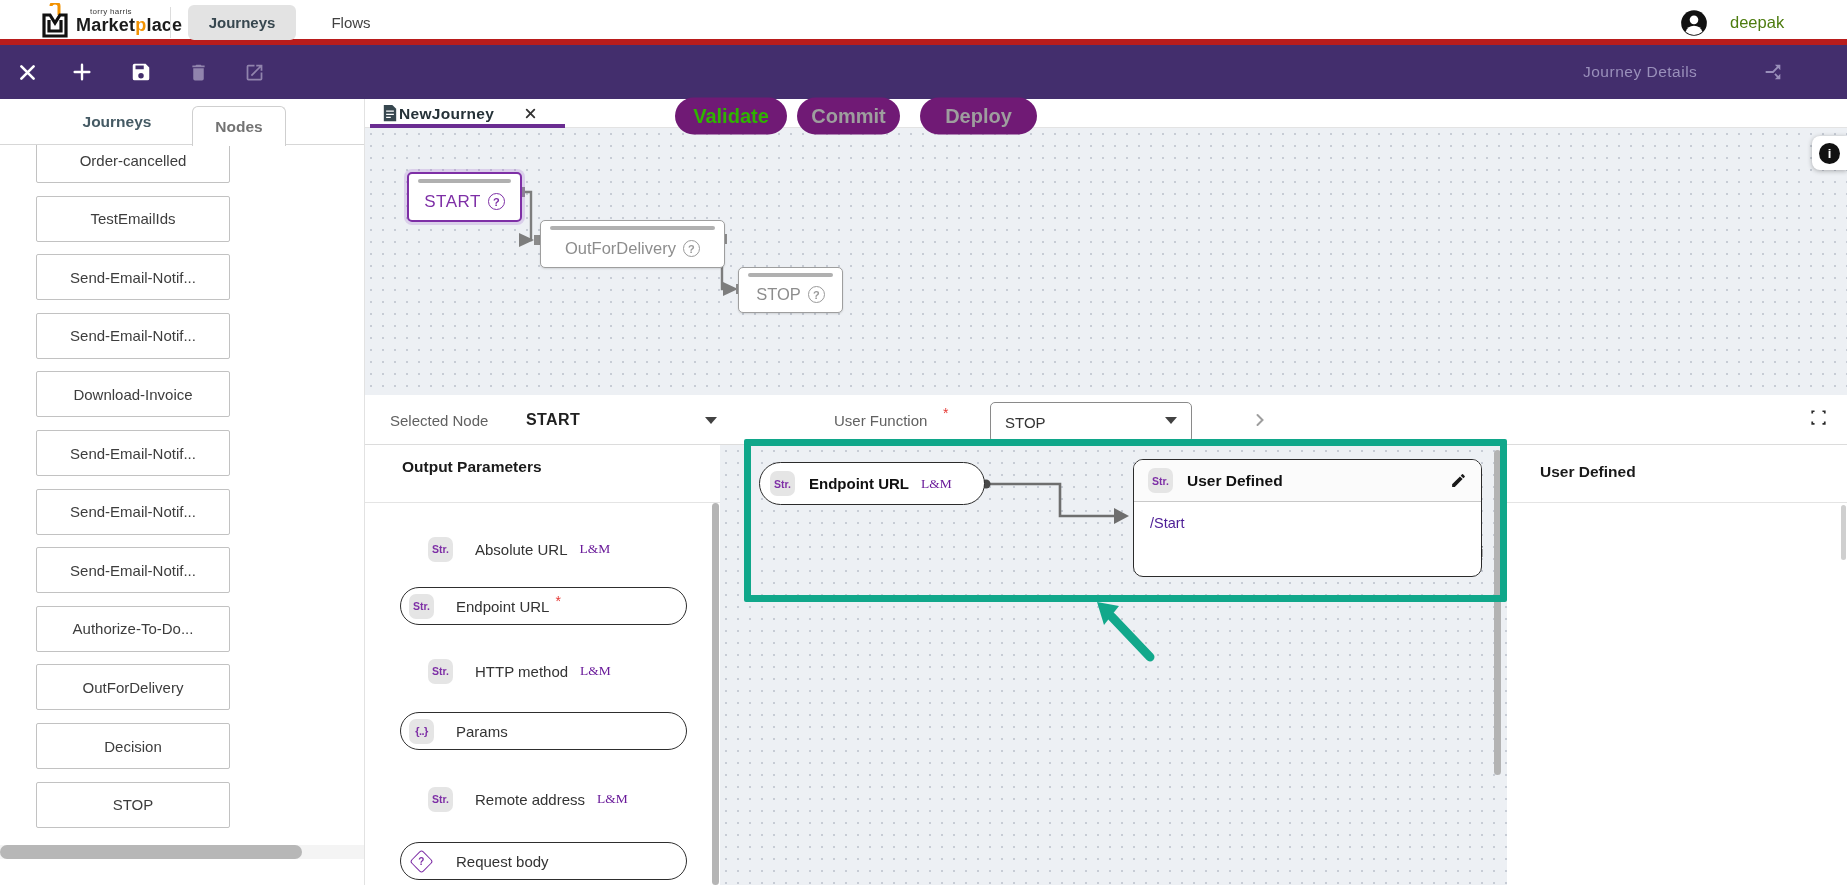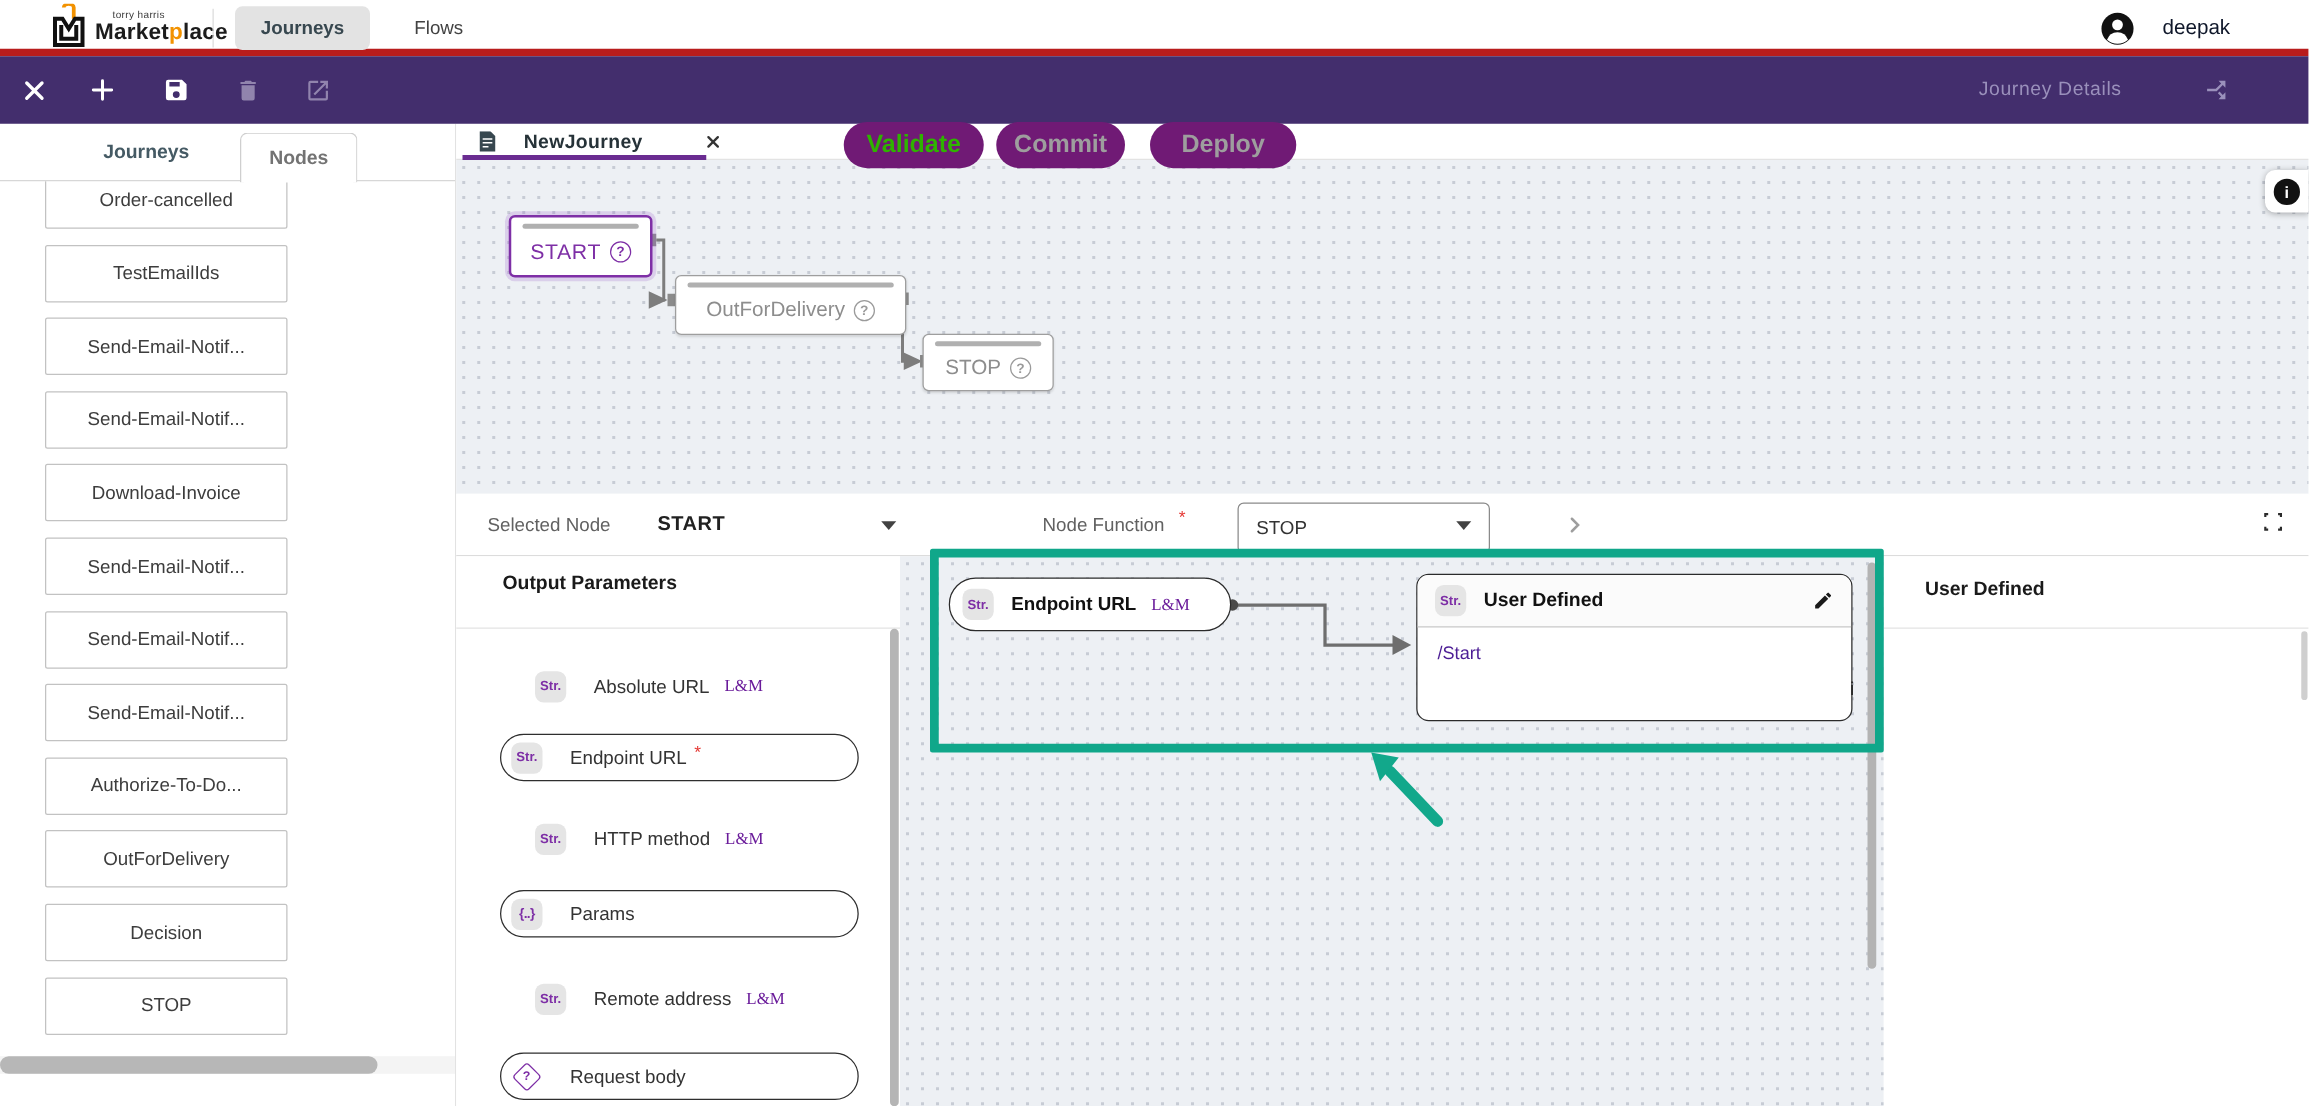--- a/index.html
+++ b/index.html
@@ -11,21 +11,21 @@
   .logo{position:absolute;left:40px;top:3px;display:flex;align-items:center;gap:6px;}
   .logo-text{line-height:1;}
   .logo-top{font-size:8px;color:#3a3a3a;letter-spacing:.3px;margin-left:14px;}
   .logo-main{font-size:18px;font-weight:bold;color:#1c1c1c;letter-spacing:.2px;}
   .logo-main .orange{color:#f29200;}
   .hdr-divider{position:absolute;left:170px;top:7px;height:31px;width:1px;background:#dcdcdc;}
   .hdr-tab{position:absolute;top:5px;height:35px;display:flex;align-items:center;justify-content:center;font-size:15px;}
   .hdr-tab.active{left:188px;width:108px;background:#e3e3e3;border-radius:6px;font-weight:bold;color:#37474f;}
   .hdr-tab.plain{left:316px;width:70px;color:#424242;}
   .user{position:absolute;left:1680px;top:0;height:45px;display:flex;align-items:center;gap:22px;}
-  .user-name{font-size:16.5px;color:#0f172a;}
+  .user-name{font-size:16.5px;color:#4d7c0f;}
 
   
   .toolbar{position:absolute;left:0;top:45px;width:1847px;height:54px;background:#432e6d;z-index:20;}
   .tb-icon{position:absolute;top:0;height:54px;display:flex;align-items:center;justify-content:center;width:34px;cursor:pointer;}
   .tb-btn{position:absolute;top:53px;transform:translateY(-50%);top:71px;height:37px;background:#701a75;border:none;border-radius:19px;font-size:20px;font-weight:bold;cursor:pointer;}
   .tb-btn.validate{left:675px;width:112px;color:#2fb300;}
   .tb-btn.commit{left:797px;width:103px;color:#9e9e9e;}
   .tb-btn.deploy{left:920px;width:117px;color:#9e9e9e;}
   .journey-details{position:absolute;left:1583px;top:0;height:54px;display:flex;align-items:center;font-size:15.5px;color:#9a90bb;letter-spacing:.5px;}
   .share-ic{position:absolute;left:1762px;top:16px;}
@@ -35,21 +35,21 @@
   .side-tabs{position:absolute;left:0;top:0;width:365px;height:46px;background:#fff;border-bottom:1px solid #d7d7d7;z-index:3;}
   .side-tab-journeys{position:absolute;left:58px;top:0;width:118px;height:46px;display:flex;align-items:center;justify-content:center;font-size:15.5px;font-weight:bold;color:#455a64;cursor:pointer;}
   .side-tab-nodes{position:absolute;left:192px;top:7px;width:94px;height:40px;background:#fff;border:1px solid #cfcfcf;border-bottom:none;border-radius:6px 6px 0 0;display:flex;align-items:center;justify-content:center;font-size:15.5px;font-weight:bold;color:#737373;cursor:pointer;}
   .side-item{position:absolute;left:36px;width:194px;height:46px;background:#fff;border:1px solid #c2c2c2;border-radius:2px;display:flex;align-items:center;justify-content:center;font-size:15px;color:#3d3d3d;cursor:pointer;}
   .side-hscroll-track{position:absolute;left:0;top:746px;width:365px;height:14px;background:#f4f4f4;}
   .side-hscroll-thumb{position:absolute;left:0;top:746px;width:302px;height:14px;background:#b7b7b7;border-radius:7px;}
 
   
   .main{position:absolute;left:365px;top:99px;width:1482px;height:786px;}
   .tabbar{position:absolute;left:0;top:0;width:1482px;height:29px;background:#fff;border-bottom:1px solid #e3e3e3;}
-  .jtab{position:absolute;left:0;top:0;height:29px;display:flex;align-items:center;gap:22px;padding-left:18px;cursor:pointer;}
+  .jtab{position:absolute;left:0;top:0;height:29px;display:flex;align-items:center;gap:2px;padding-left:18px;cursor:pointer;}
   .jtab-label{font-size:15.5px;font-weight:bold;color:#263238;letter-spacing:.3px;}
   .jtab-underline{position:absolute;left:5px;top:25px;width:195px;height:4px;background:#6a2c91;}
   .canvas{position:absolute;left:0;top:29px;width:1482px;height:267px;background-color:#edf0f4;background-image:radial-gradient(#c7ccd5 1.3px,transparent 1.4px);background-size:12px 12px;}
   .node{position:absolute;background:#fff;border-radius:5px;display:flex;flex-direction:column;}
   .node-topbar{height:4px;background:#b0b0b0;border-radius:2px;margin:5px 9px 0 9px;}
   .node-label-row{flex:1;display:flex;align-items:center;justify-content:center;gap:7px;}
   .node-start{left:42px;top:44px;width:115px;height:50px;border:2.5px solid #7e2fa6;box-shadow:0 0 0 3px rgba(150,90,200,.22);}
   .node-start .node-label{color:#7e2fa6;font-size:17px;letter-spacing:.5px;}
   .node-gray{border:1.5px solid #9e9e9e;box-shadow:0 1px 2px rgba(0,0,0,.12);}
   .node-ofd{left:175px;top:92px;width:185px;height:48px;}
@@ -251,21 +251,21 @@
 
       <div class="info-btn">
         <div class="info-circle">i</div>
       </div>
     </div>
 
     <div class="selrow">
       <div class="selrow-label">Selected Node</div>
       <div class="selrow-value">START</div>
       <div class="caret caret-a"></div>
-      <div class="fn-label">Node Function</div>
+      <div class="fn-label">User Function</div>
       <div class="fn-req req">*</div>
       <div class="fn-select">
         <span>STOP</span>
       </div>
       <div class="caret caret-b"></div>
       <div class="chev">
         <svg width="20" height="24" viewBox="0 0 24 24">
             <path d="M9 6 L15 12 L9 18" stroke="#9e9e9e" stroke-width="2.4" fill="none" stroke-linecap="round"></path>
           </svg>
       </div>

